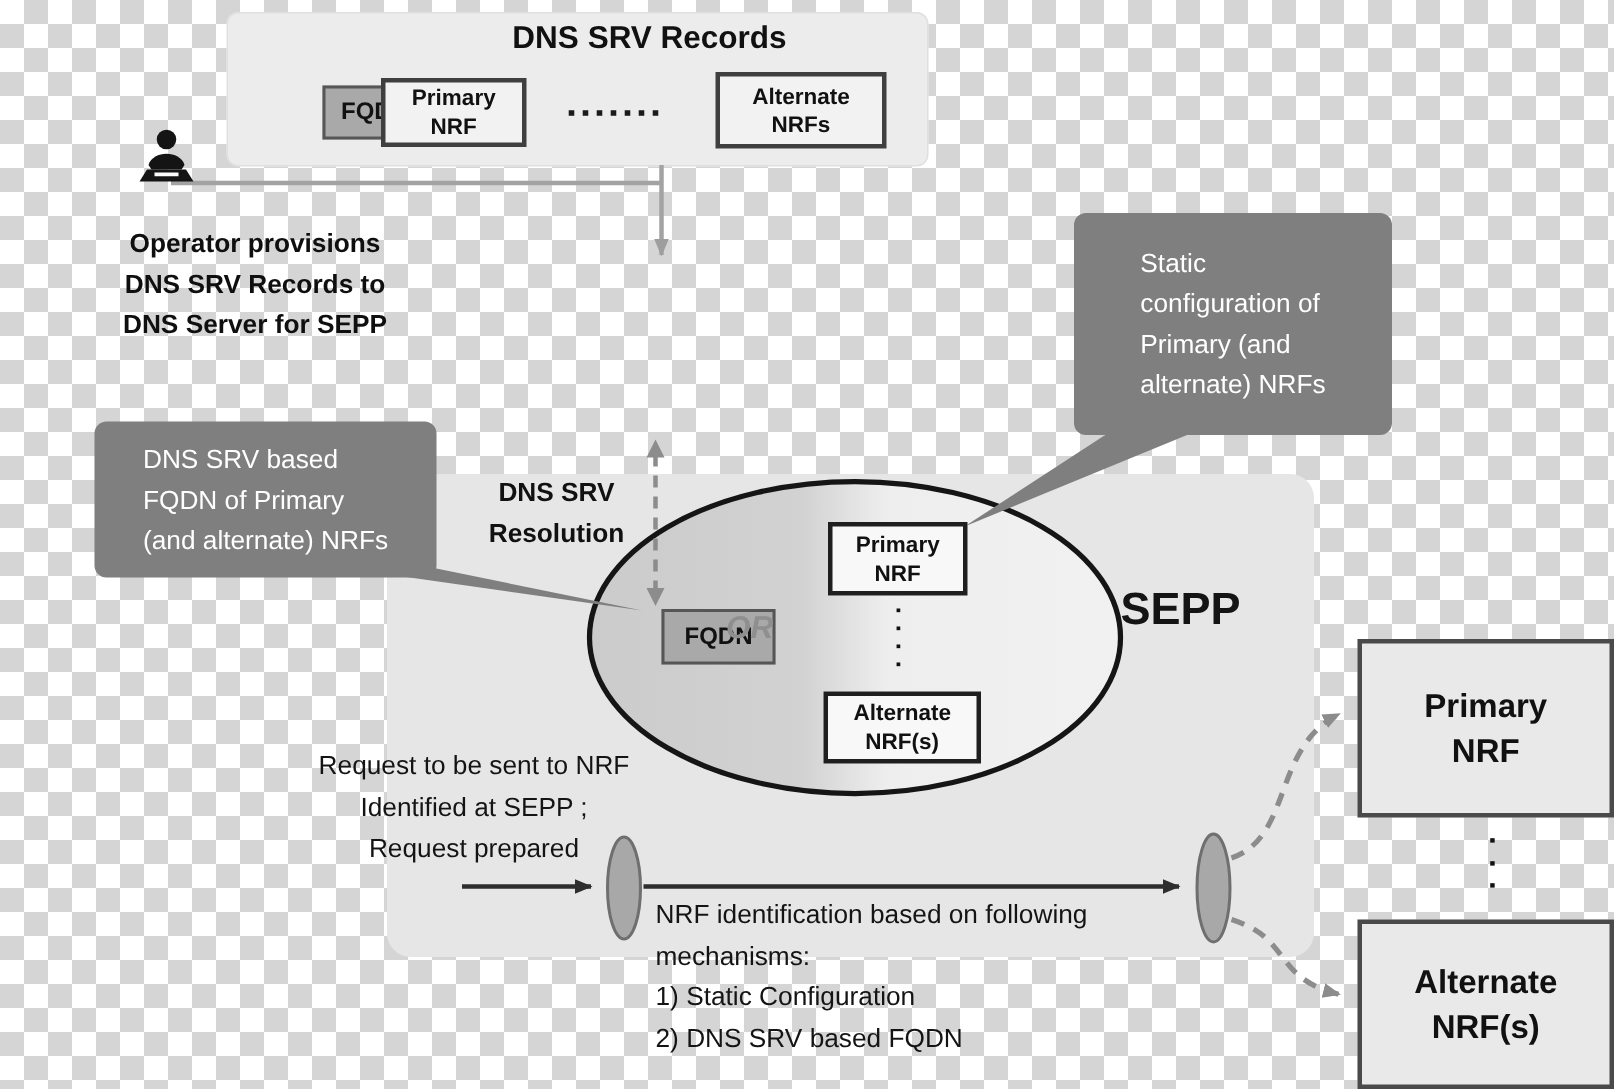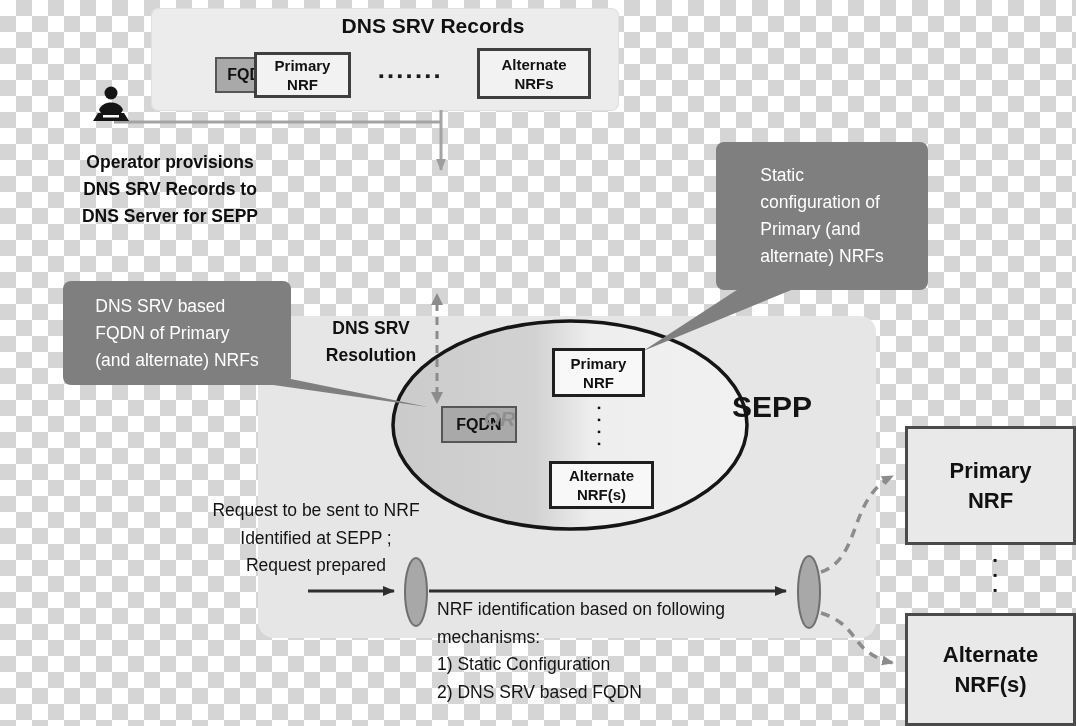--- a/index.html
+++ b/index.html
@@ -111,21 +111,21 @@
   <div class="abs obox box-gray" style="left:401px;top:406px;width:76px;height:37px;font-size:16px;">FQDN</div>
   <div class="abs" style="left:484px;top:407px;font-size:21px;font-weight:bold;font-style:italic;color:#8f8f8f;">OR</div>
   <div class="abs obox box-dark preline" style="left:552px;top:348px;width:93px;height:49px;font-size:15px;line-height:19px;">Primary
 NRF</div>
   <div class="abs preline" style="left:588px;top:402px;width:22px;text-align:center;font-size:10px;line-height:12px;font-weight:bold;color:#111;">▪
 ▪
 ▪
 ▪</div>
   <div class="abs obox box-dark preline" style="left:549px;top:461px;width:105px;height:48px;font-size:15px;line-height:19px;">Alternate
 NRF(s)</div>
-  <div class="abs" style="left:732px;top:390px;font-size:30px;font-weight:bold;color:#141414;">SEPP</div>
+  <div class="abs" style="left:747px;top:390px;font-size:30px;font-weight:bold;color:#141414;">SEPP</div>
 
   <div class="abs preline" style="left:190px;top:497px;width:252px;text-align:center;font-size:17.5px;color:#141414;line-height:27.5px;">Request to be sent to NRF
 Identified at SEPP ;
 Request prepared</div>
 
   <div class="abs preline" style="left:437px;top:596px;width:380px;font-size:17.5px;color:#141414;line-height:27.5px;">NRF identification based on following
 mechanisms:
 1)  Static Configuration
 2)  DNS SRV based FQDN</div>
 

